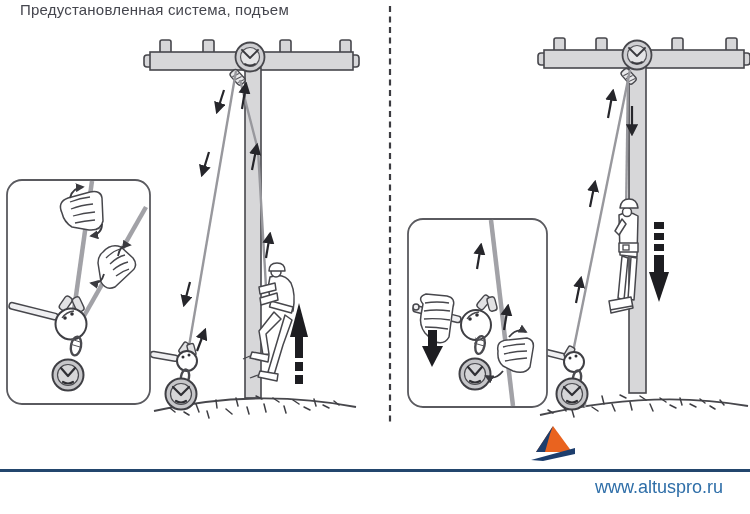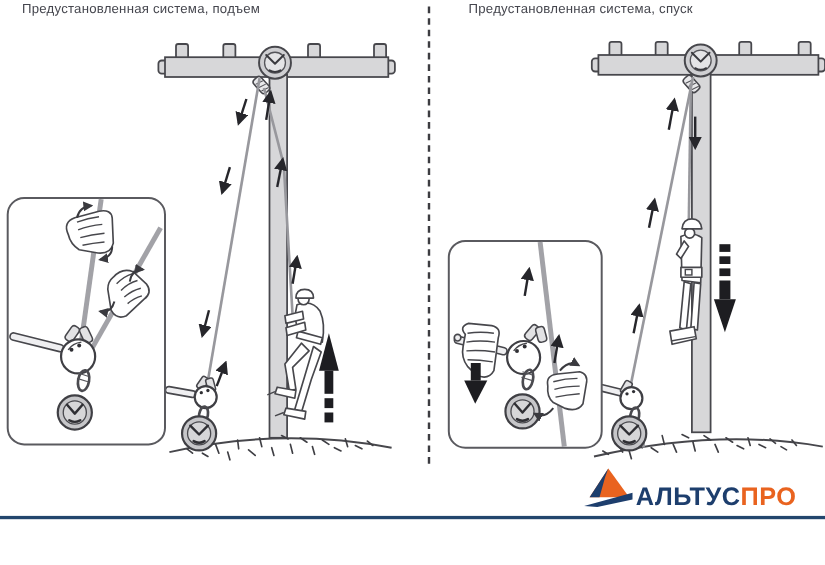--- a/index.html
+++ b/index.html
@@ -1,18 +1,18 @@
 <!DOCTYPE html>
 <html><head>
 <meta charset="utf-8">
 <style>
   html,body{margin:0;padding:0;background:#ffffff;}
   .page{position:relative;width:750px;height:514px;background:#ffffff;overflow:hidden;
         font-family:"Liberation Sans",sans-serif;}
-  .title{position:absolute;top:1px;font-size:12px;letter-spacing:.2px;color:#45464e;white-space:nowrap;}
+  .title{position:absolute;top:1px;font-size:15px;letter-spacing:.2px;color:#45464e;white-space:nowrap;}
   .title-left{left:20px;}
   .title-right{left:426px;}
   .diagram-svg{position:absolute;left:0;top:0;}
   .rule{position:absolute;left:0;top:469px;width:750px;height:2.5px;background:#23466d;}
   .brand{position:absolute;left:578px;top:440px;font-size:23px;font-weight:bold;color:#1d3e6d;
          letter-spacing:.5px;white-space:nowrap;line-height:1;}
   .brand-accent{color:#e9631f;}
   .url{position:absolute;right:27px;top:477px;font-size:18px;color:#2e6ea8;white-space:nowrap;}
   .product{position:absolute;left:5px;top:483px;font-size:22px;color:#3a3b42;white-space:nowrap;}
 
@@ -42,21 +42,20 @@
   .big-arrow{fill:#1d1d21;}
   .carrow{fill:none;stroke:#3a3a3f;stroke-width:1.8;}
   .divider{stroke:#3c3c41;stroke-width:2.2;stroke-dasharray:6 4.5;}
 </style>
 </head>
 <body>
 
 <div class="page">
 
   <div class="title title-left">Предустановленная система, подъем</div>
-  <div class="title title-right">Предустановленная система, спуск</div>
 
   <svg class="diagram-svg" width="750" height="514" viewBox="0 0 750 514">
     <defs>
       <marker id="ah" viewBox="0 0 10 10" refX="8" refY="5" markerWidth="5.5" markerHeight="5.5" orient="auto">
         <path d="M0,0 L10,5 L0,10 Z" fill="#26262b"></path>
       </marker>
       <marker id="ahs" viewBox="0 0 10 10" refX="8" refY="5" markerWidth="5" markerHeight="5" orient="auto">
         <path d="M0,0 L10,5 L0,10 Z" fill="#3a3a3f"></path>
       </marker>
     </defs>
@@ -272,19 +271,19 @@
       </g>
     </g>
 
     <g>
       <polygon points="553,426 572,452 536,452" fill="#e9631f"></polygon>
       <polygon points="553,426 536,452 545,452 550,434" fill="#1d3e6d"></polygon>
       <polygon points="531,460 575,448 575,454 543,461" fill="#1d3e6d"></polygon>
     </g>
   </svg>
 
-  <div class="brand"><span>АЛЬТУС</span><span class="brand-accent">ПРО</span></div>
 
   <div class="rule"></div>
 
+  <div class="url">www.altuspro.ru</div>
 
 
 </div>
 
 </body></html>

